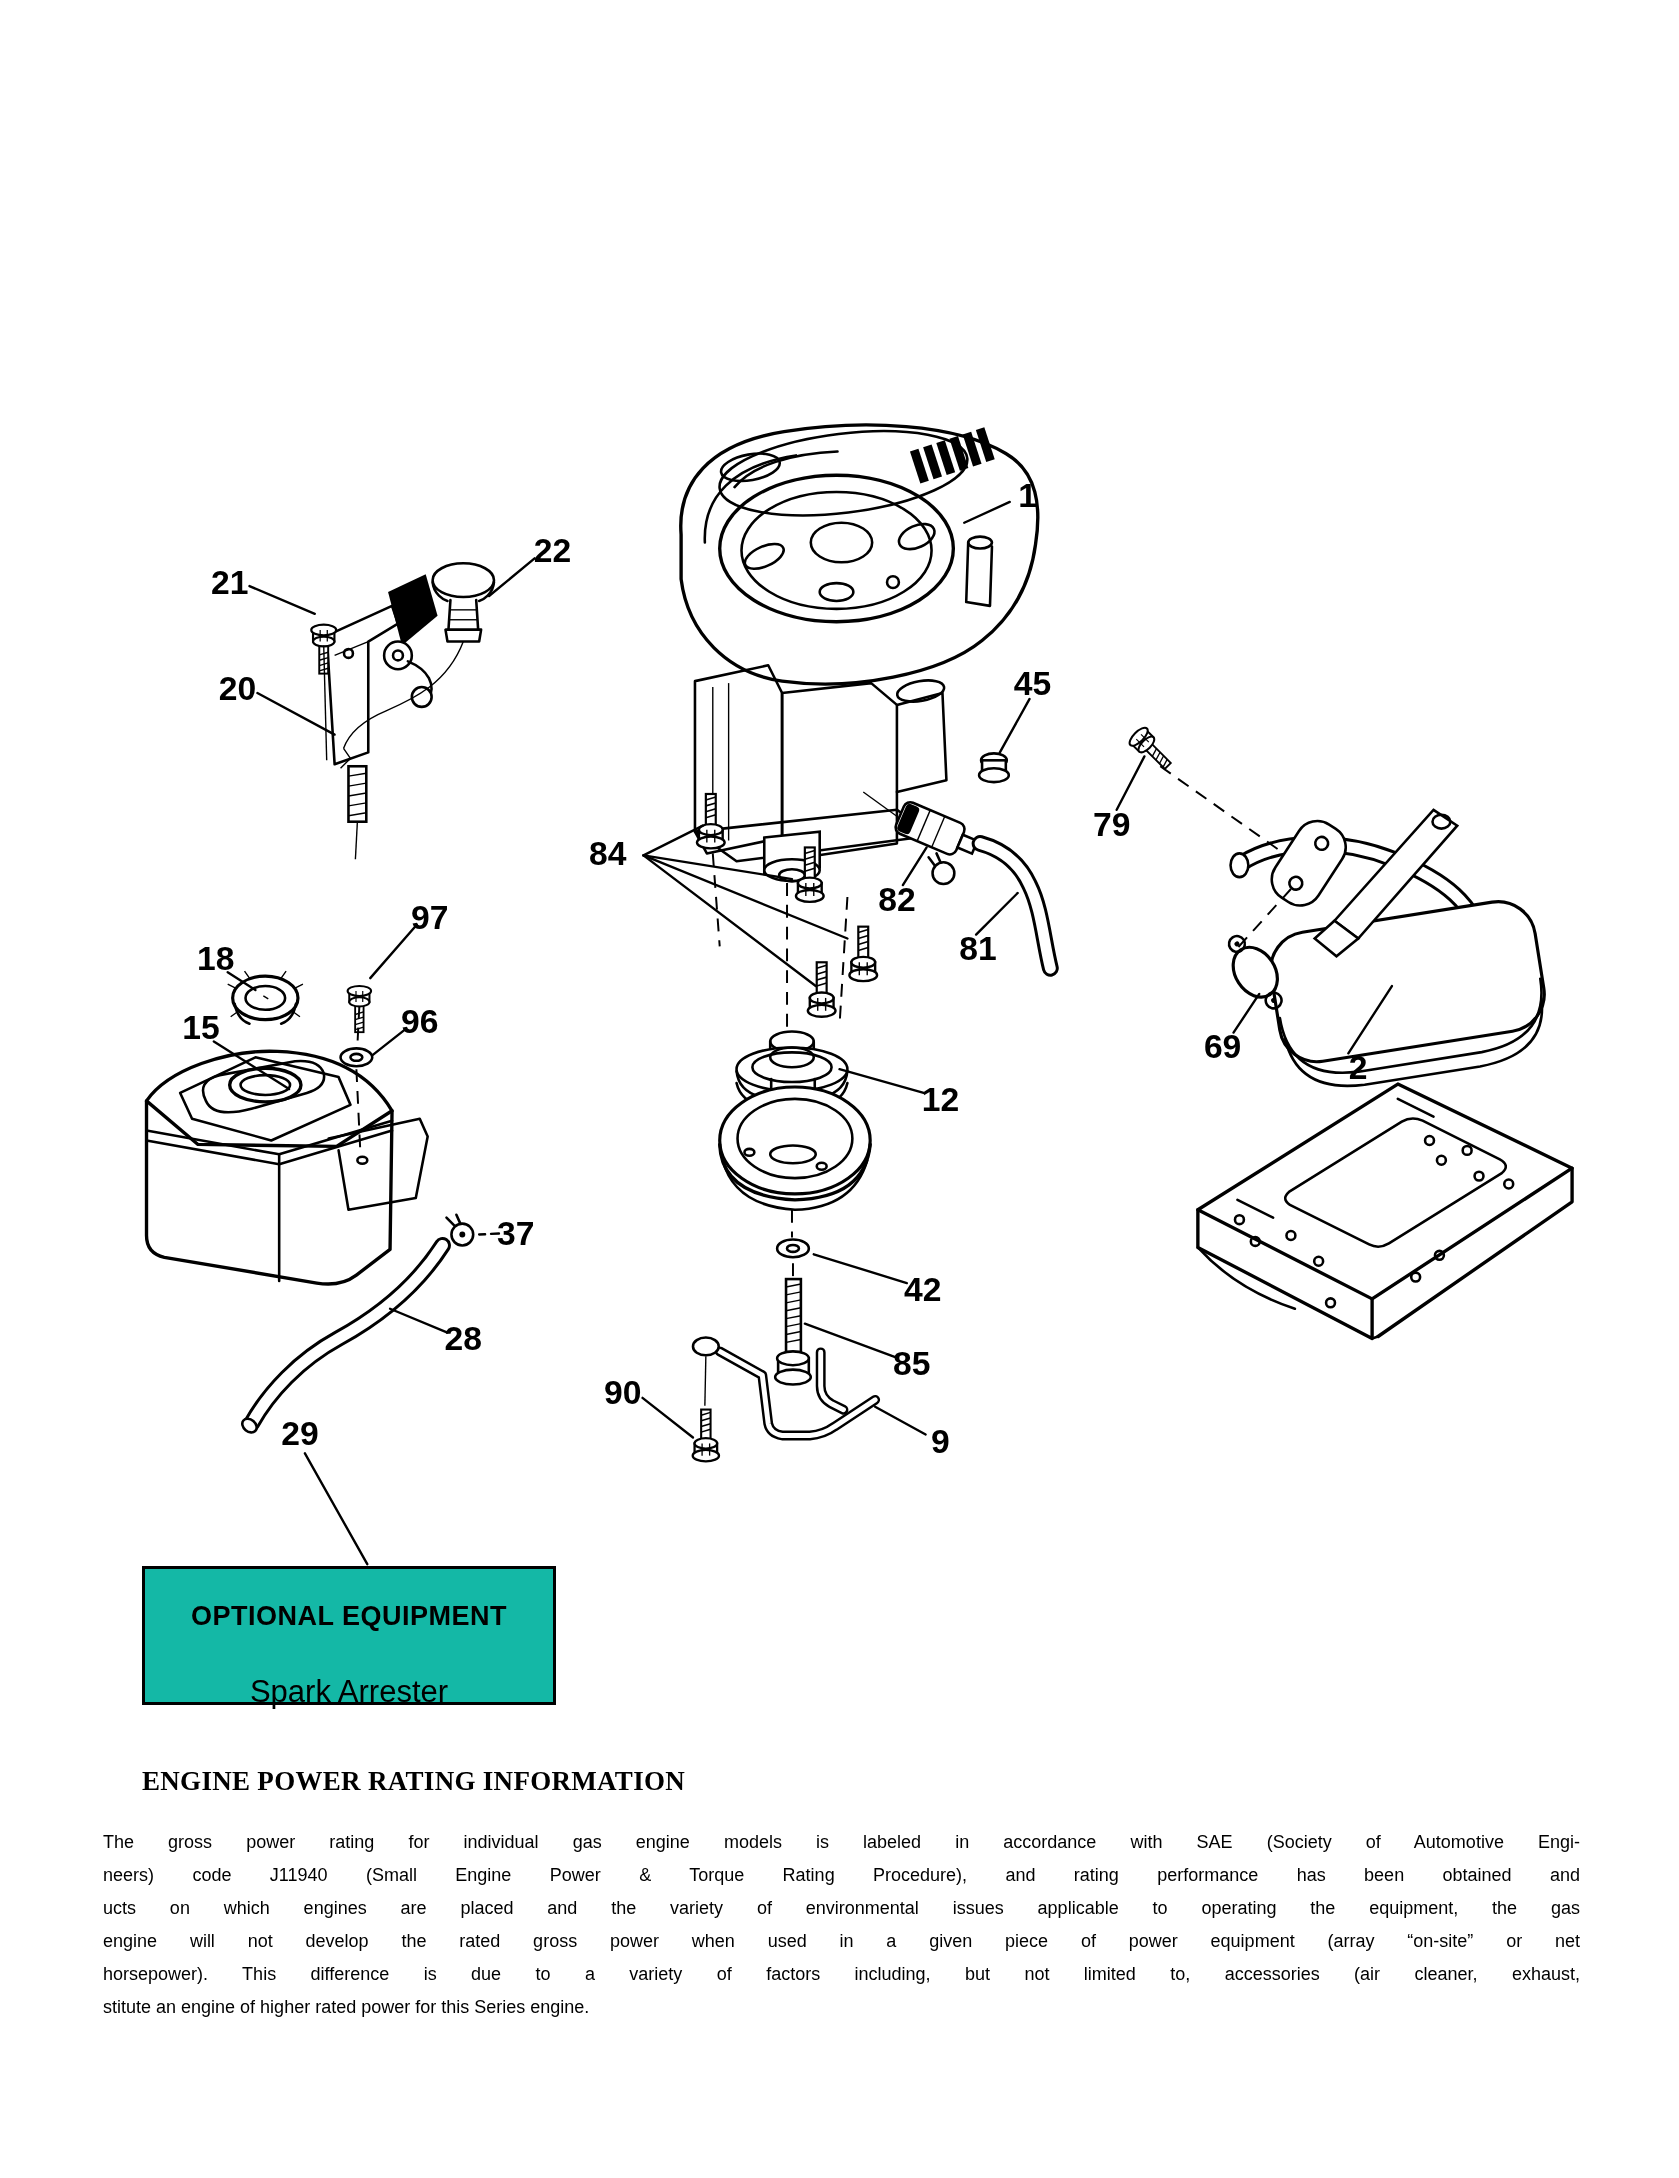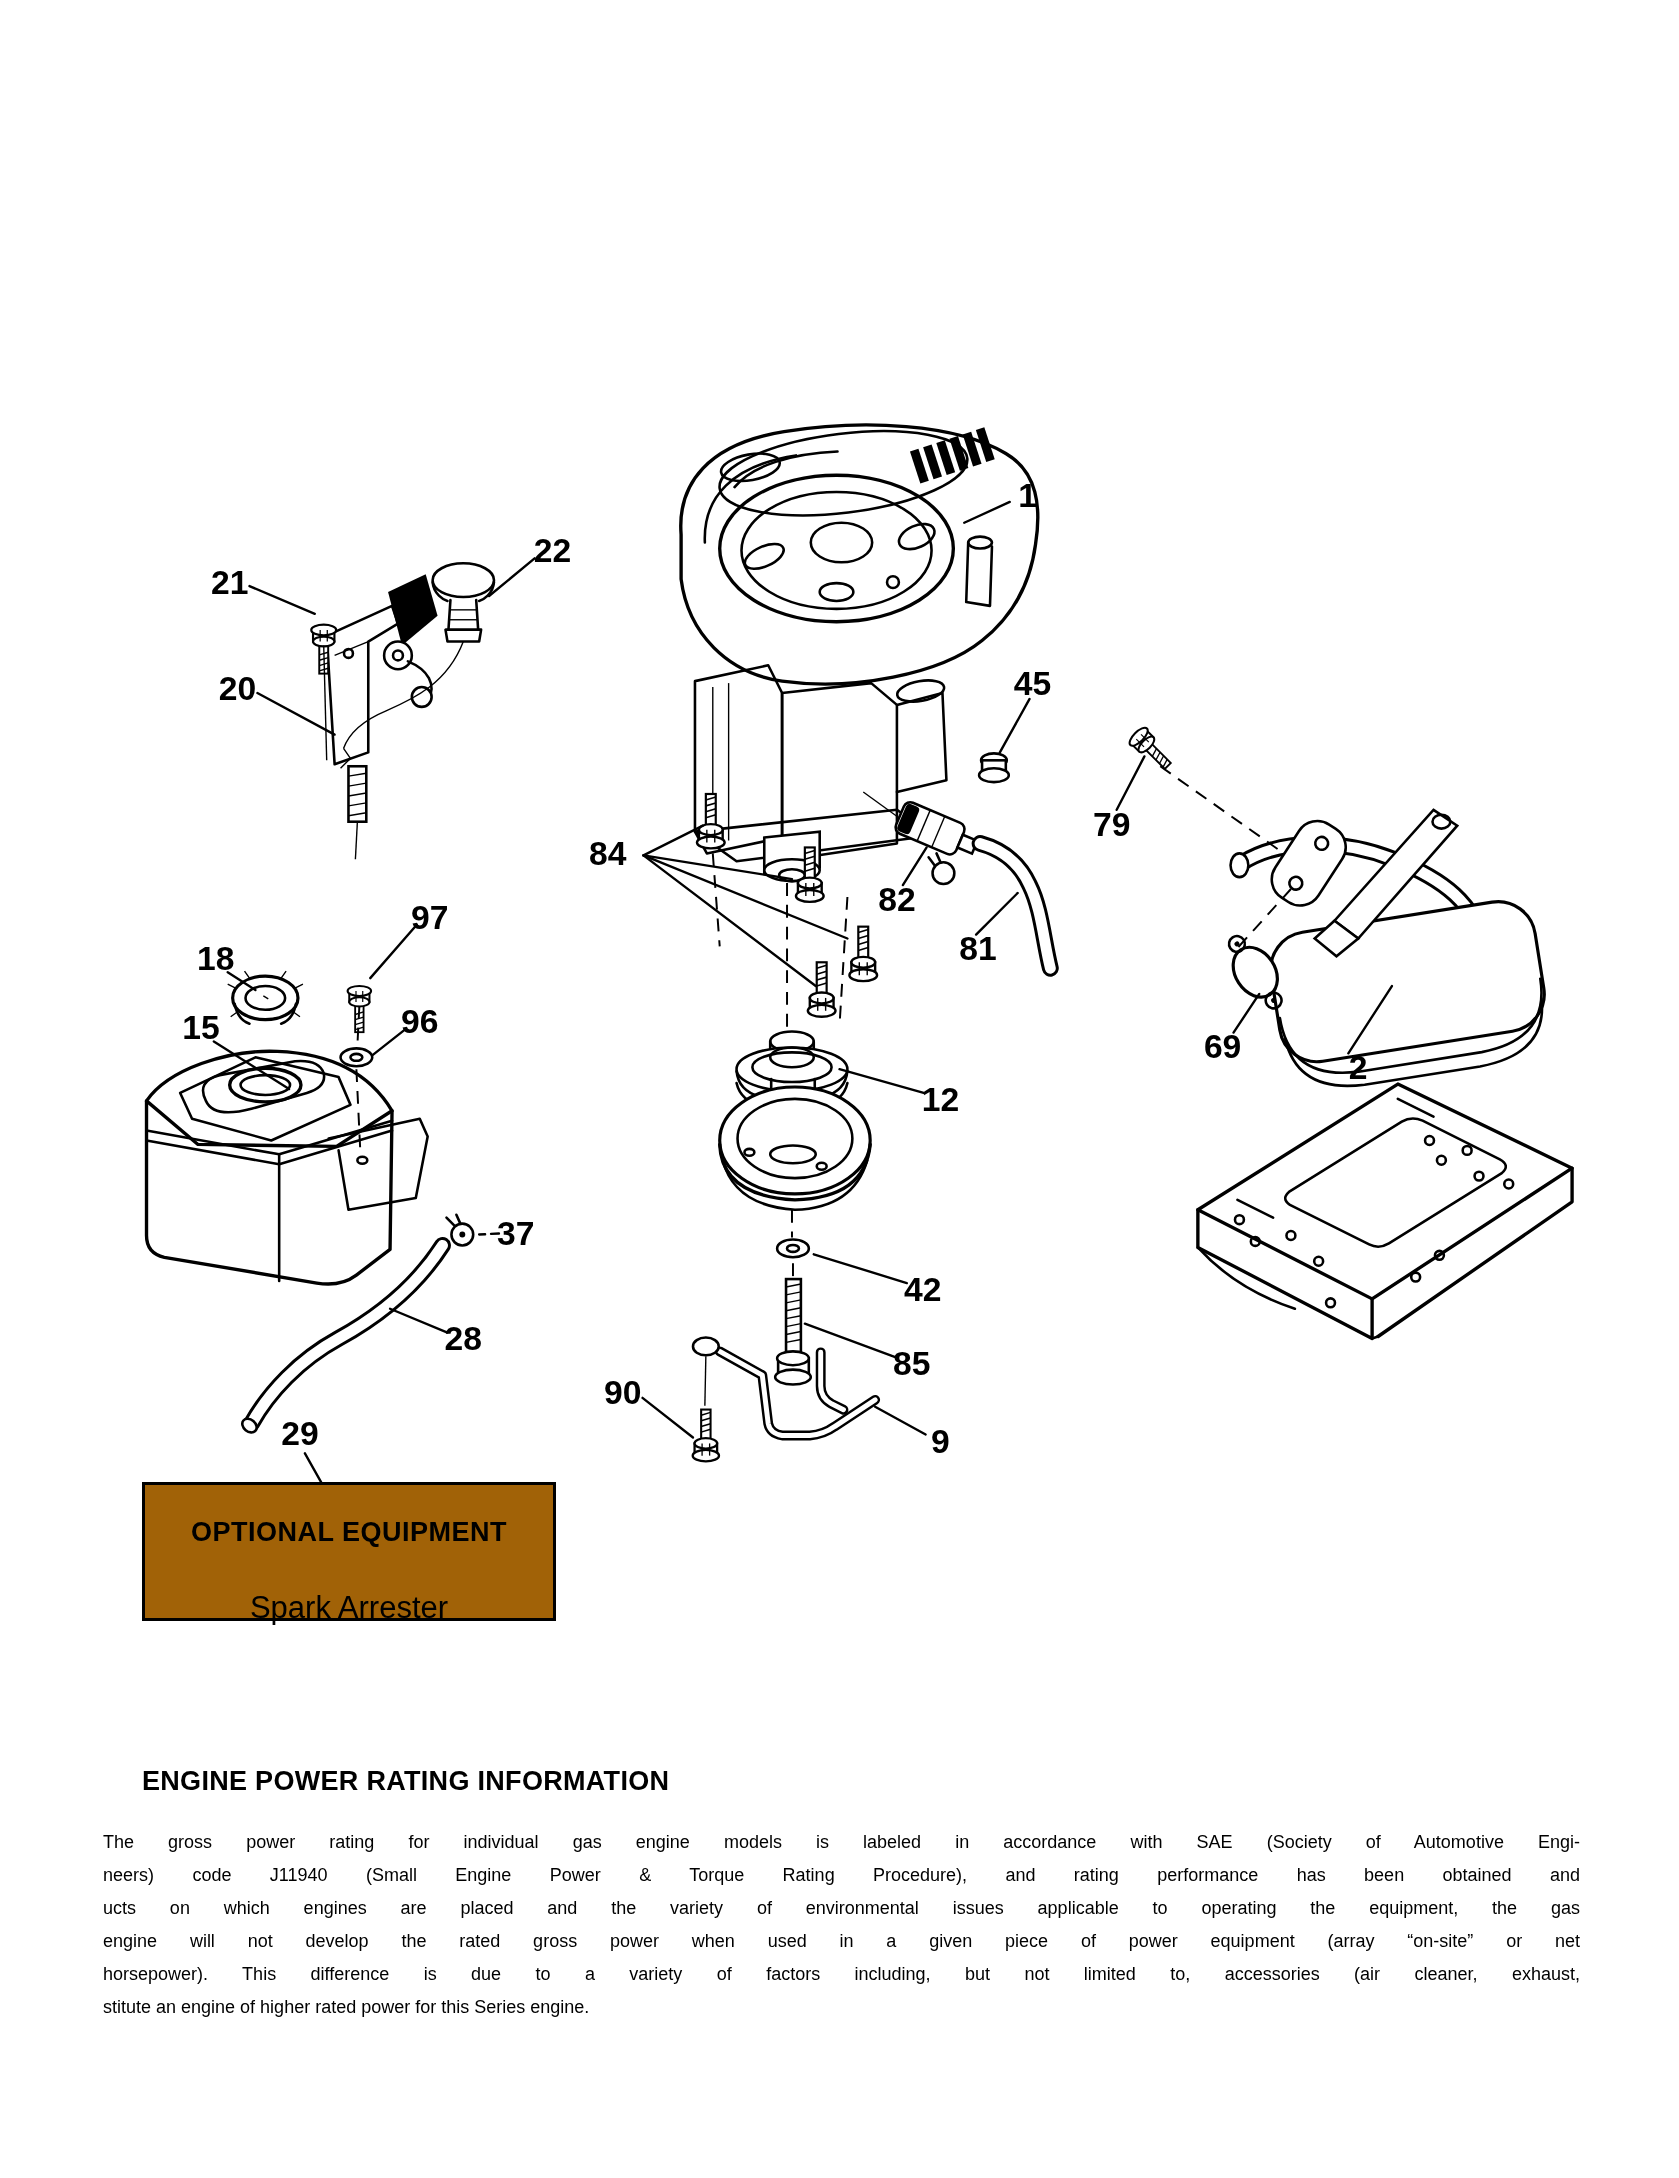--- a/index.html
+++ b/index.html
@@ -14,26 +14,26 @@
   .lead{fill:none;stroke:#000;stroke-width:2.4;stroke-linecap:round;}
   .wfill{fill:#fff;stroke:#000;stroke-width:2.6;}
   .wfill3{fill:#fff;stroke:#000;stroke-width:3.2;}
   .dark{fill:#000;stroke:none;}
   .tubeO{fill:none;stroke:#000;stroke-width:17;stroke-linecap:round;}
   .tubeI{fill:none;stroke:#fff;stroke-width:11;stroke-linecap:round;}
   .rodO{fill:none;stroke:#000;stroke-width:10;stroke-linecap:round;stroke-linejoin:round;}
   .rodI{fill:none;stroke:#fff;stroke-width:5;stroke-linecap:round;stroke-linejoin:round;}
   .lbl{font:bold 34px "Liberation Sans", sans-serif;fill:#000;text-anchor:middle;}
   
-  .opt-box{position:absolute;left:142px;top:1482px;width:408px;height:133px;
-           border:3px solid #000;text-align:center;background:#a16207;}
+  .opt-box{position:absolute;left:142px;top:1566px;width:408px;height:133px;
+           border:3px solid #000;text-align:center;background:#14b8a6;}
   .opt-title{margin-top:32px;font-weight:bold;font-size:27px;letter-spacing:0.5px;}
   .opt-sub{margin-top:42px;font-weight:normal;font-size:31px;}
   
-  .pr-heading{position:absolute;left:142px;top:1766px;font-weight:bold;font-size:27px;letter-spacing:0.3px;}
+  .pr-heading{position:absolute;left:142px;top:1766px;font-weight:bold;font-size:27px;letter-spacing:0.3px;font-family:Liberation Serif, serif;}
   .pr-body{position:absolute;left:103px;top:1826px;width:1477px;font-size:18px;line-height:33px;}
   .pr-line{text-align:justify;text-align-last:justify;white-space:normal;}
   .pr-line.last{text-align:left;text-align-last:left;}
 </style>
 </head>
 <body>
 
 <div class="page">
 
 <svg class="diagram-svg" width="1679" height="2178" viewBox="0 0 1696 2200">

